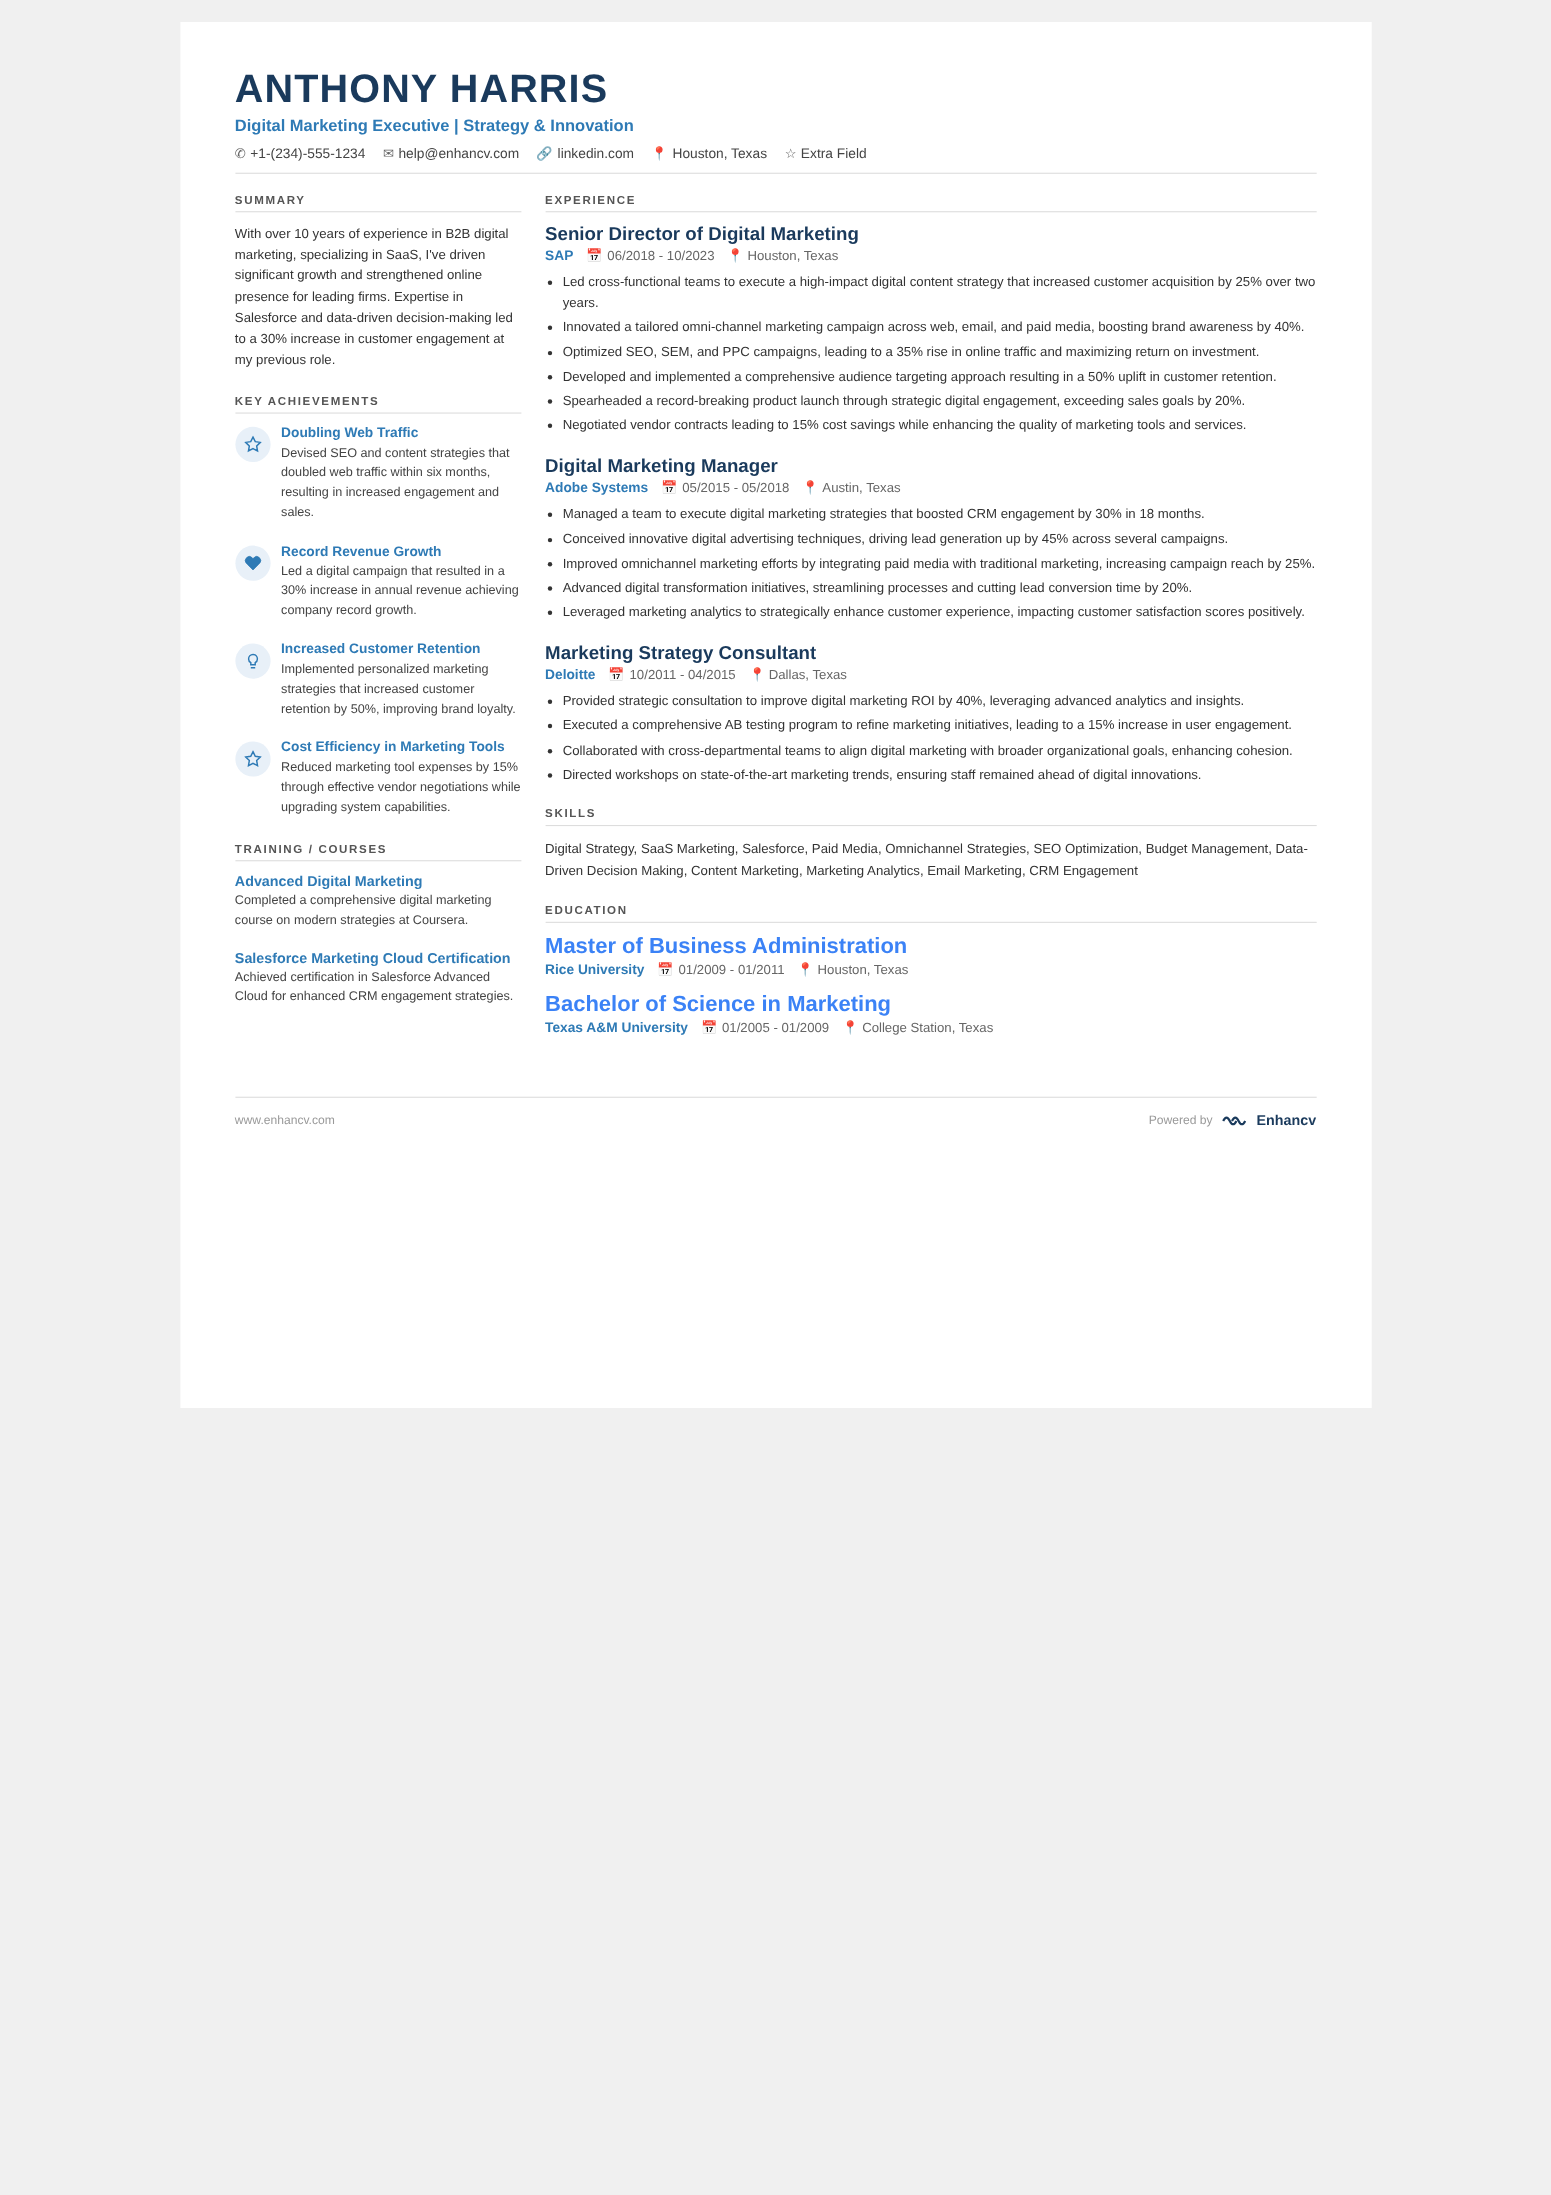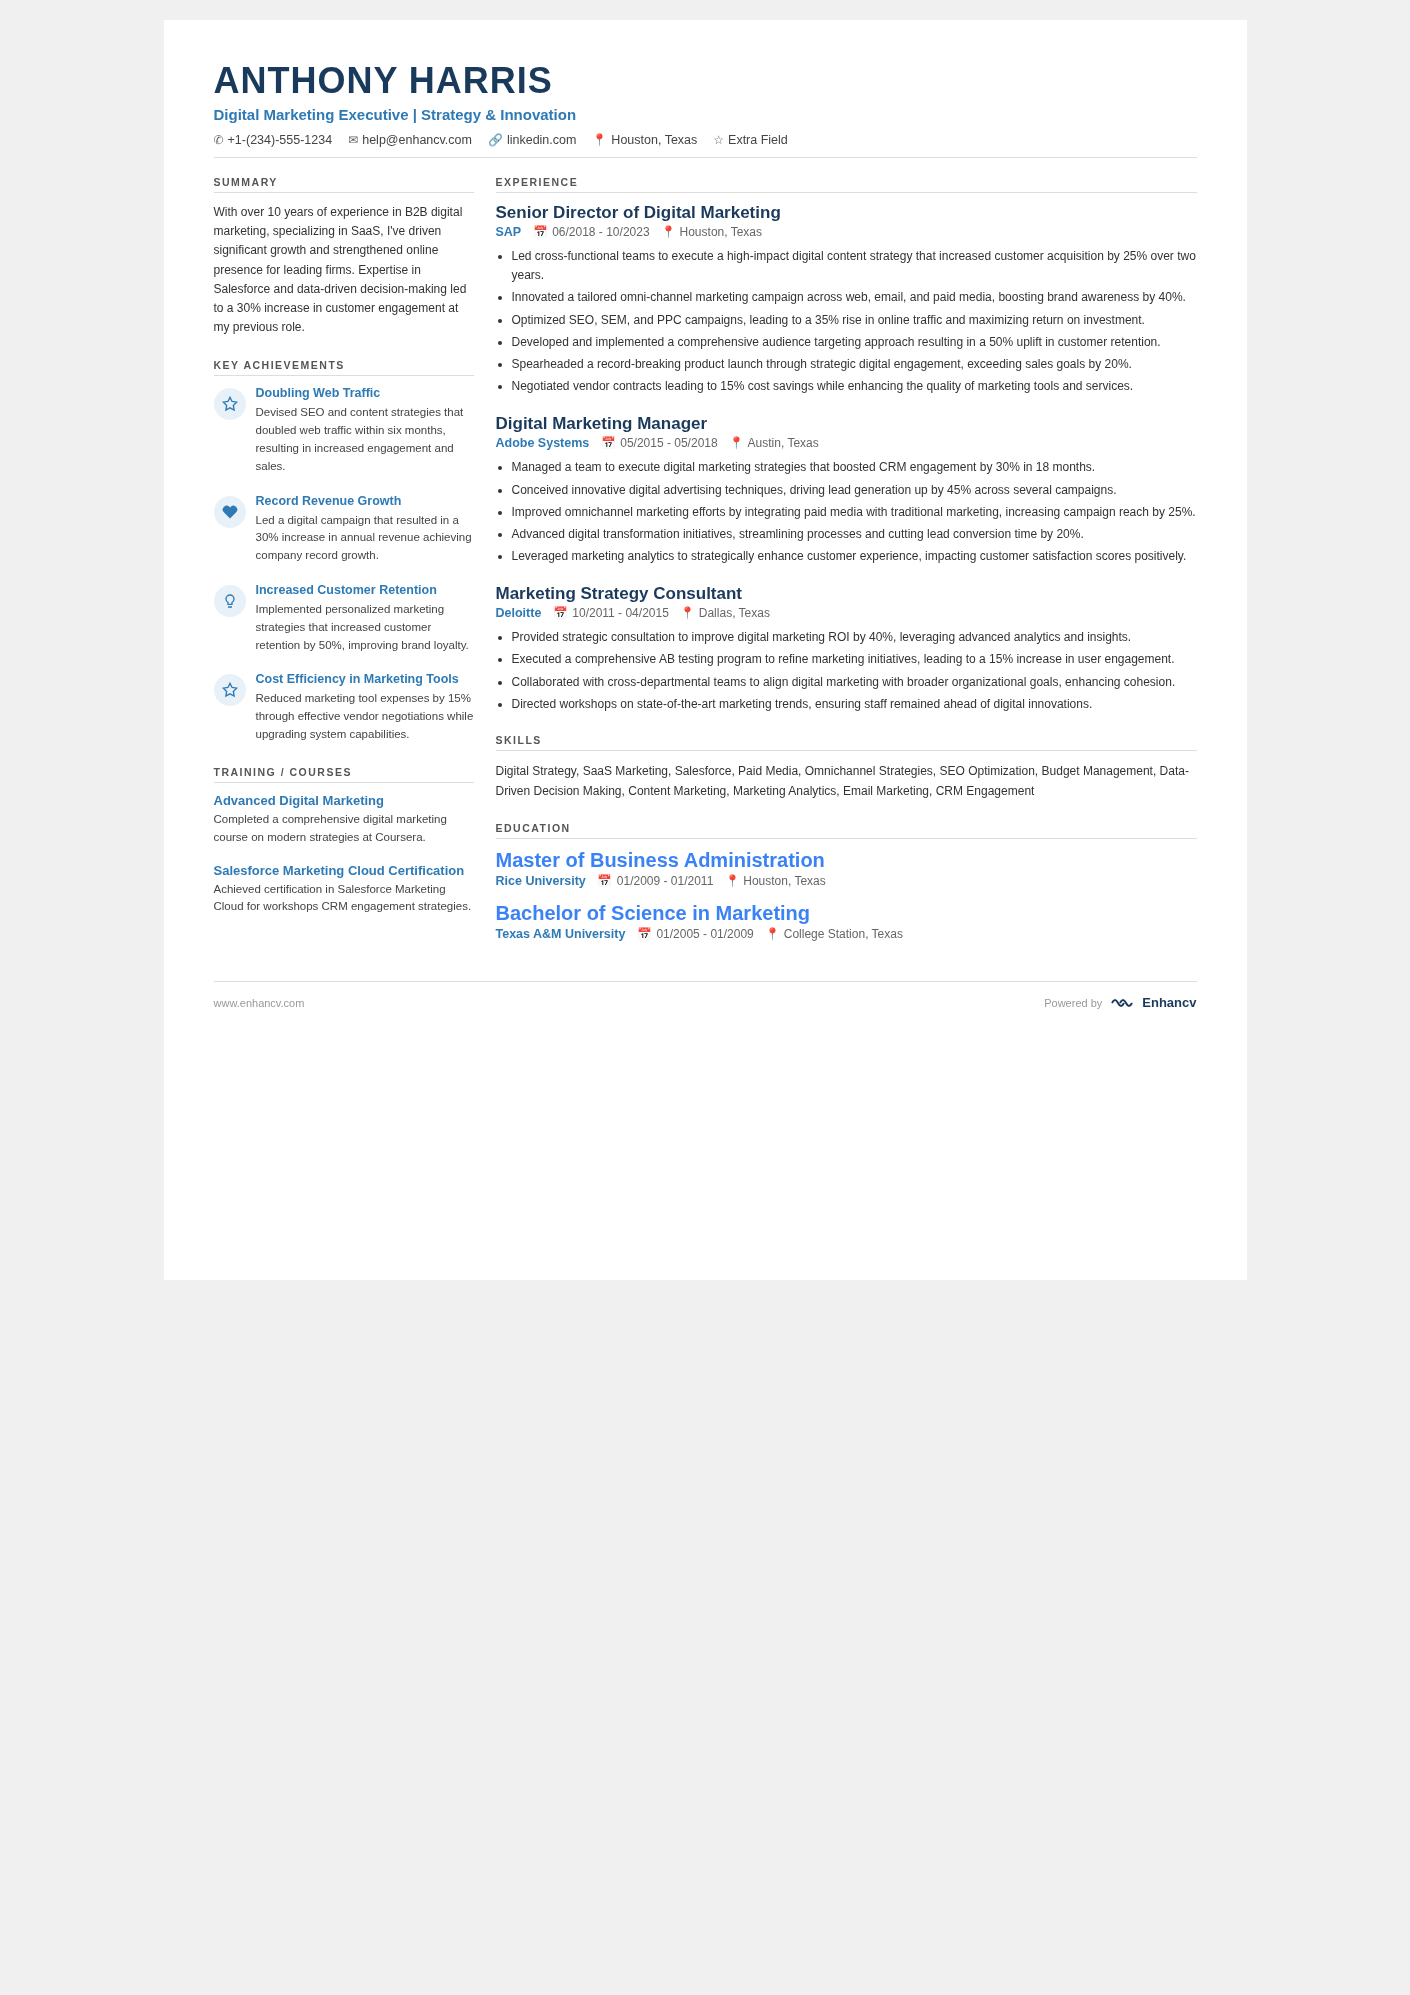--- a/index.html
+++ b/index.html
@@ -181,21 +181,21 @@
       margin-bottom: 2px;
     }
     .edu-block {
       margin-bottom: 14px;
     }
     .right-section {
       margin-bottom: 20px;
     }
     .footer-bar {
       border-top: 1px solid #ddd;
-      margin-top: 20px;
+      margin-top: 36px;
       padding-top: 12px;
       display: flex;
       justify-content: space-between;
       align-items: center;
     }
     .footer-left {
       font-size: 11px;
       color: #999;
     }
     .footer-right {
@@ -306,21 +306,21 @@
       </div>
 
       <div>
         <div class="section-title">TRAINING / COURSES</div>
         <div class="training-item">
           <div class="training-title">Advanced Digital Marketing</div>
           <div class="training-desc">Completed a comprehensive digital marketing course on modern strategies at Coursera.</div>
         </div>
         <div class="training-item">
           <div class="training-title">Salesforce Marketing Cloud Certification</div>
-          <div class="training-desc">Achieved certification in Salesforce Marketing Cloud for workshops CRM engagement strategies.</div>
+          <div class="training-desc">Achieved certification in Salesforce Advanced Cloud for enhanced CRM engagement strategies.</div>
         </div>
       </div>
 
     </div>
 
     <div class="right-col">
 
       <div class="right-section">
         <div class="section-title">EXPERIENCE</div>
 

